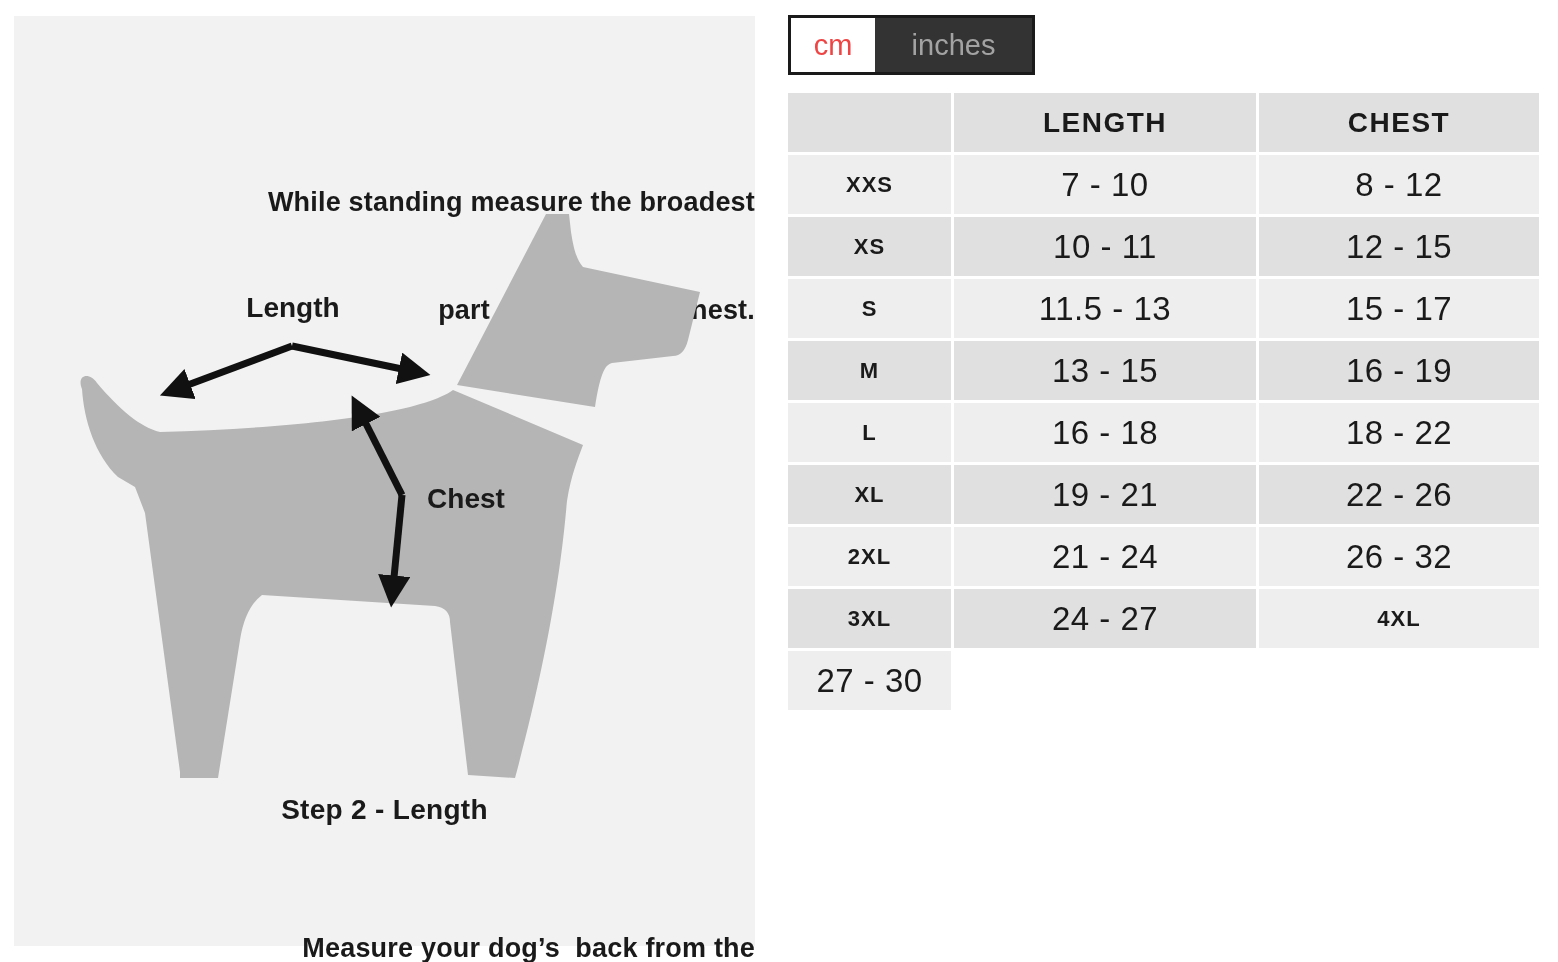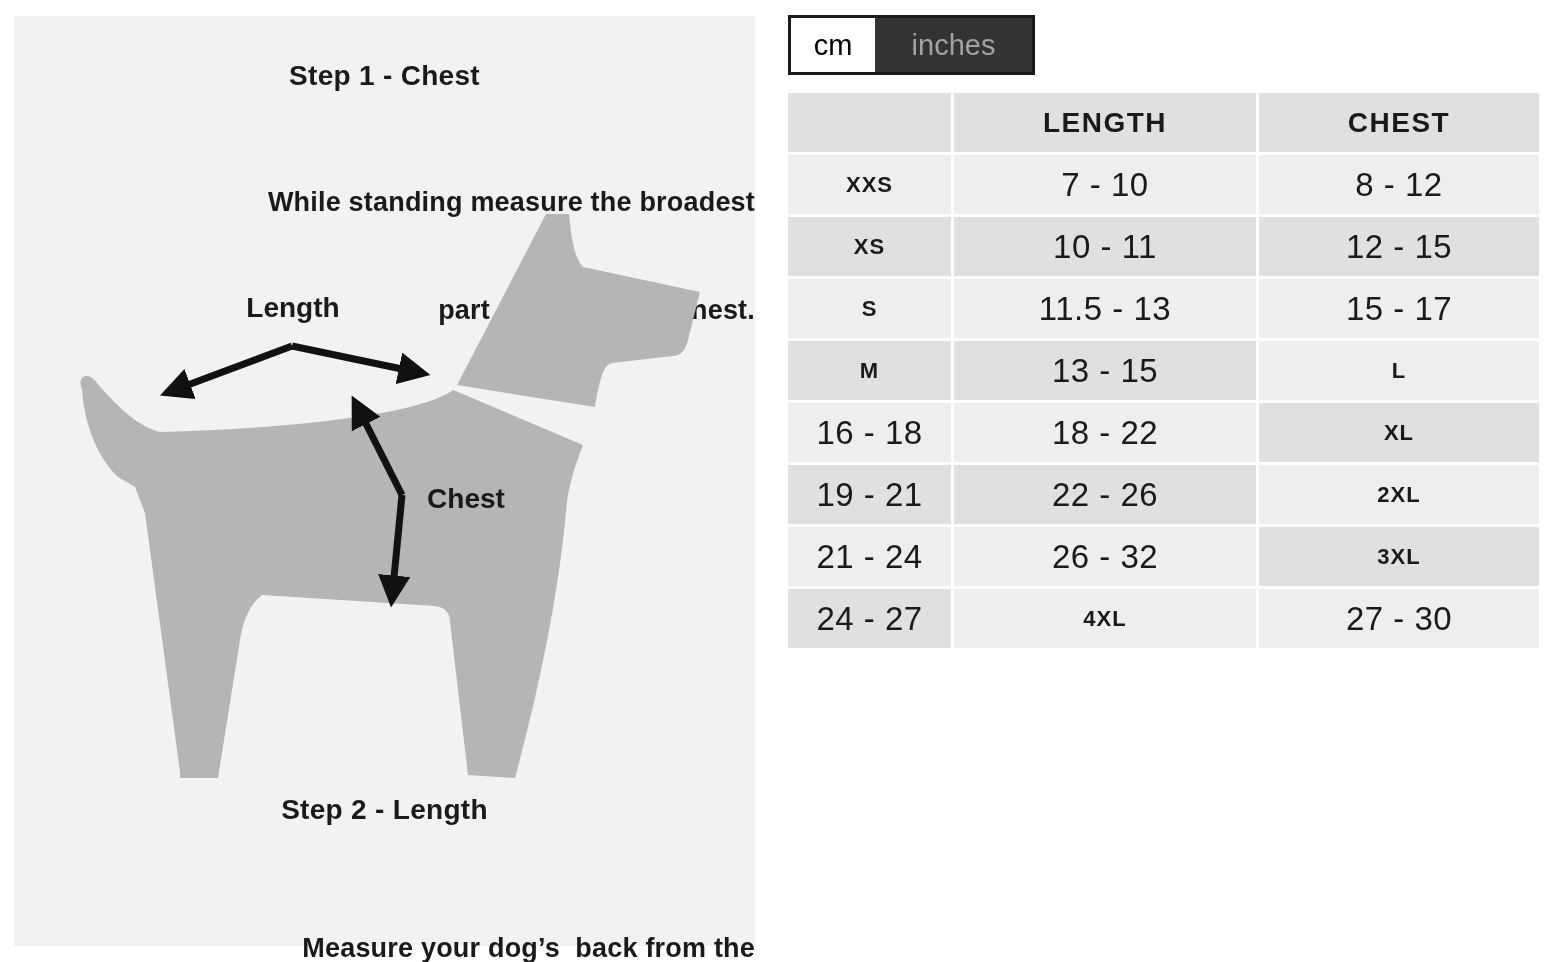--- a/index.html
+++ b/index.html
@@ -76,21 +76,21 @@
     align-items: center;
     justify-content: center;
     font-size: 29px;
     font-weight: 500;
     cursor: pointer;
     user-select: none;
   }
   .toggle-btn.cm {
     width: 84px;
     background: #ffffff;
-    color: #000000;
+    color: #ef4444;
   }
   .toggle-btn.inches {
     width: 157px;
     background: #333333;
     color: #a3a3a3;
   }
 
   
   .size-chart {
     position: absolute;
@@ -121,21 +121,20 @@
     font-size: 33px;
     font-weight: 400;
     letter-spacing: 0.5px;
   }
 </style>
 </head>
 <body>
 
 <div class="guide-panel">
 
-  <div class="guide-text guide-title step1-title">Step 1 - Chest</div>
 
   <div class="guide-text guide-desc step1-desc">
     <div>While standing measure the broadest</div>
     <div>part of your dogs Chest.</div>
   </div>
 
   <svg class="dog-diagram" viewBox="0 0 741 930">
     <defs>
       <marker id="ah" viewBox="0 0 10 10" refX="7" refY="5" markerWidth="4.6" markerHeight="4.6" orient="auto">
         <polygon points="0,0 10,5 0,10" fill="#111111"></polygon>
@@ -214,20 +213,21 @@
   <div class="cell dark size-label">XS</div>
   <div class="cell dark value">10 - 11</div>
   <div class="cell dark value">12 - 15</div>
 
   <div class="cell light size-label">S</div>
   <div class="cell light value">11.5 - 13</div>
   <div class="cell light value">15 - 17</div>
 
   <div class="cell dark size-label">M</div>
   <div class="cell dark value">13 - 15</div>
+  <div class="cell dark value">16 - 19</div>
 
   <div class="cell light size-label">L</div>
   <div class="cell light value">16 - 18</div>
   <div class="cell light value">18 - 22</div>
 
   <div class="cell dark size-label">XL</div>
   <div class="cell dark value">19 - 21</div>
   <div class="cell dark value">22 - 26</div>
 
   <div class="cell light size-label">2XL</div>

